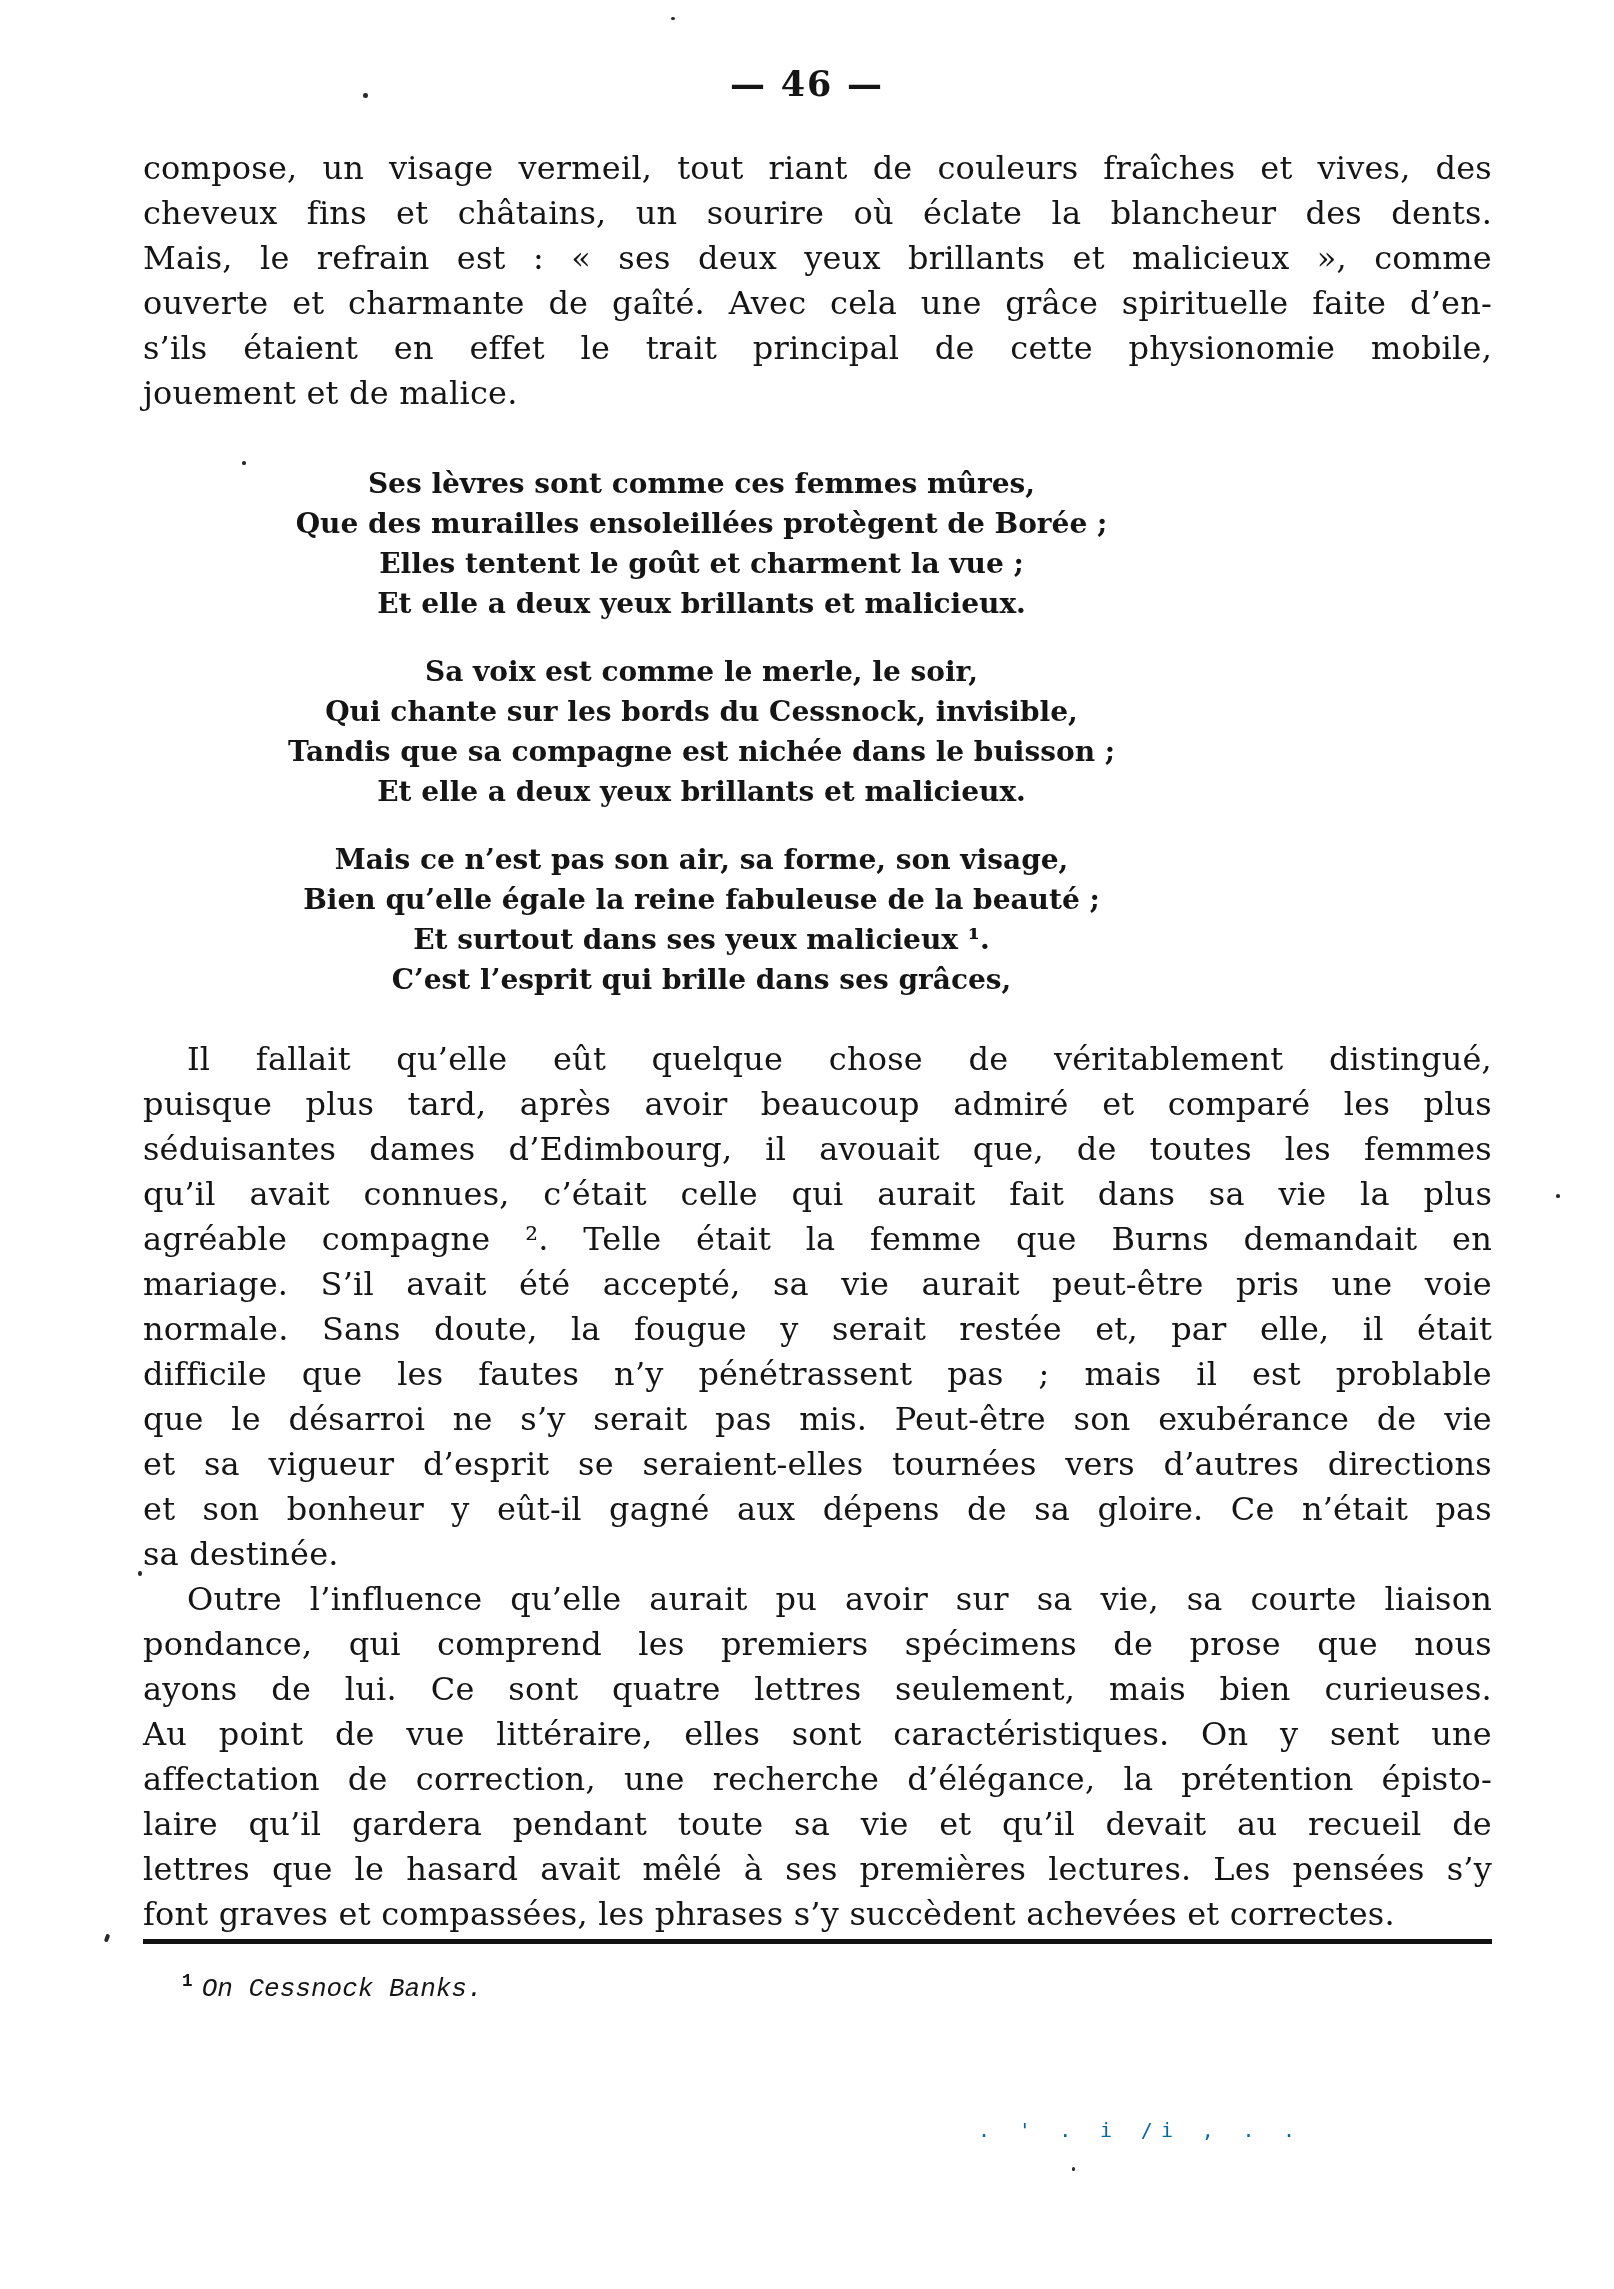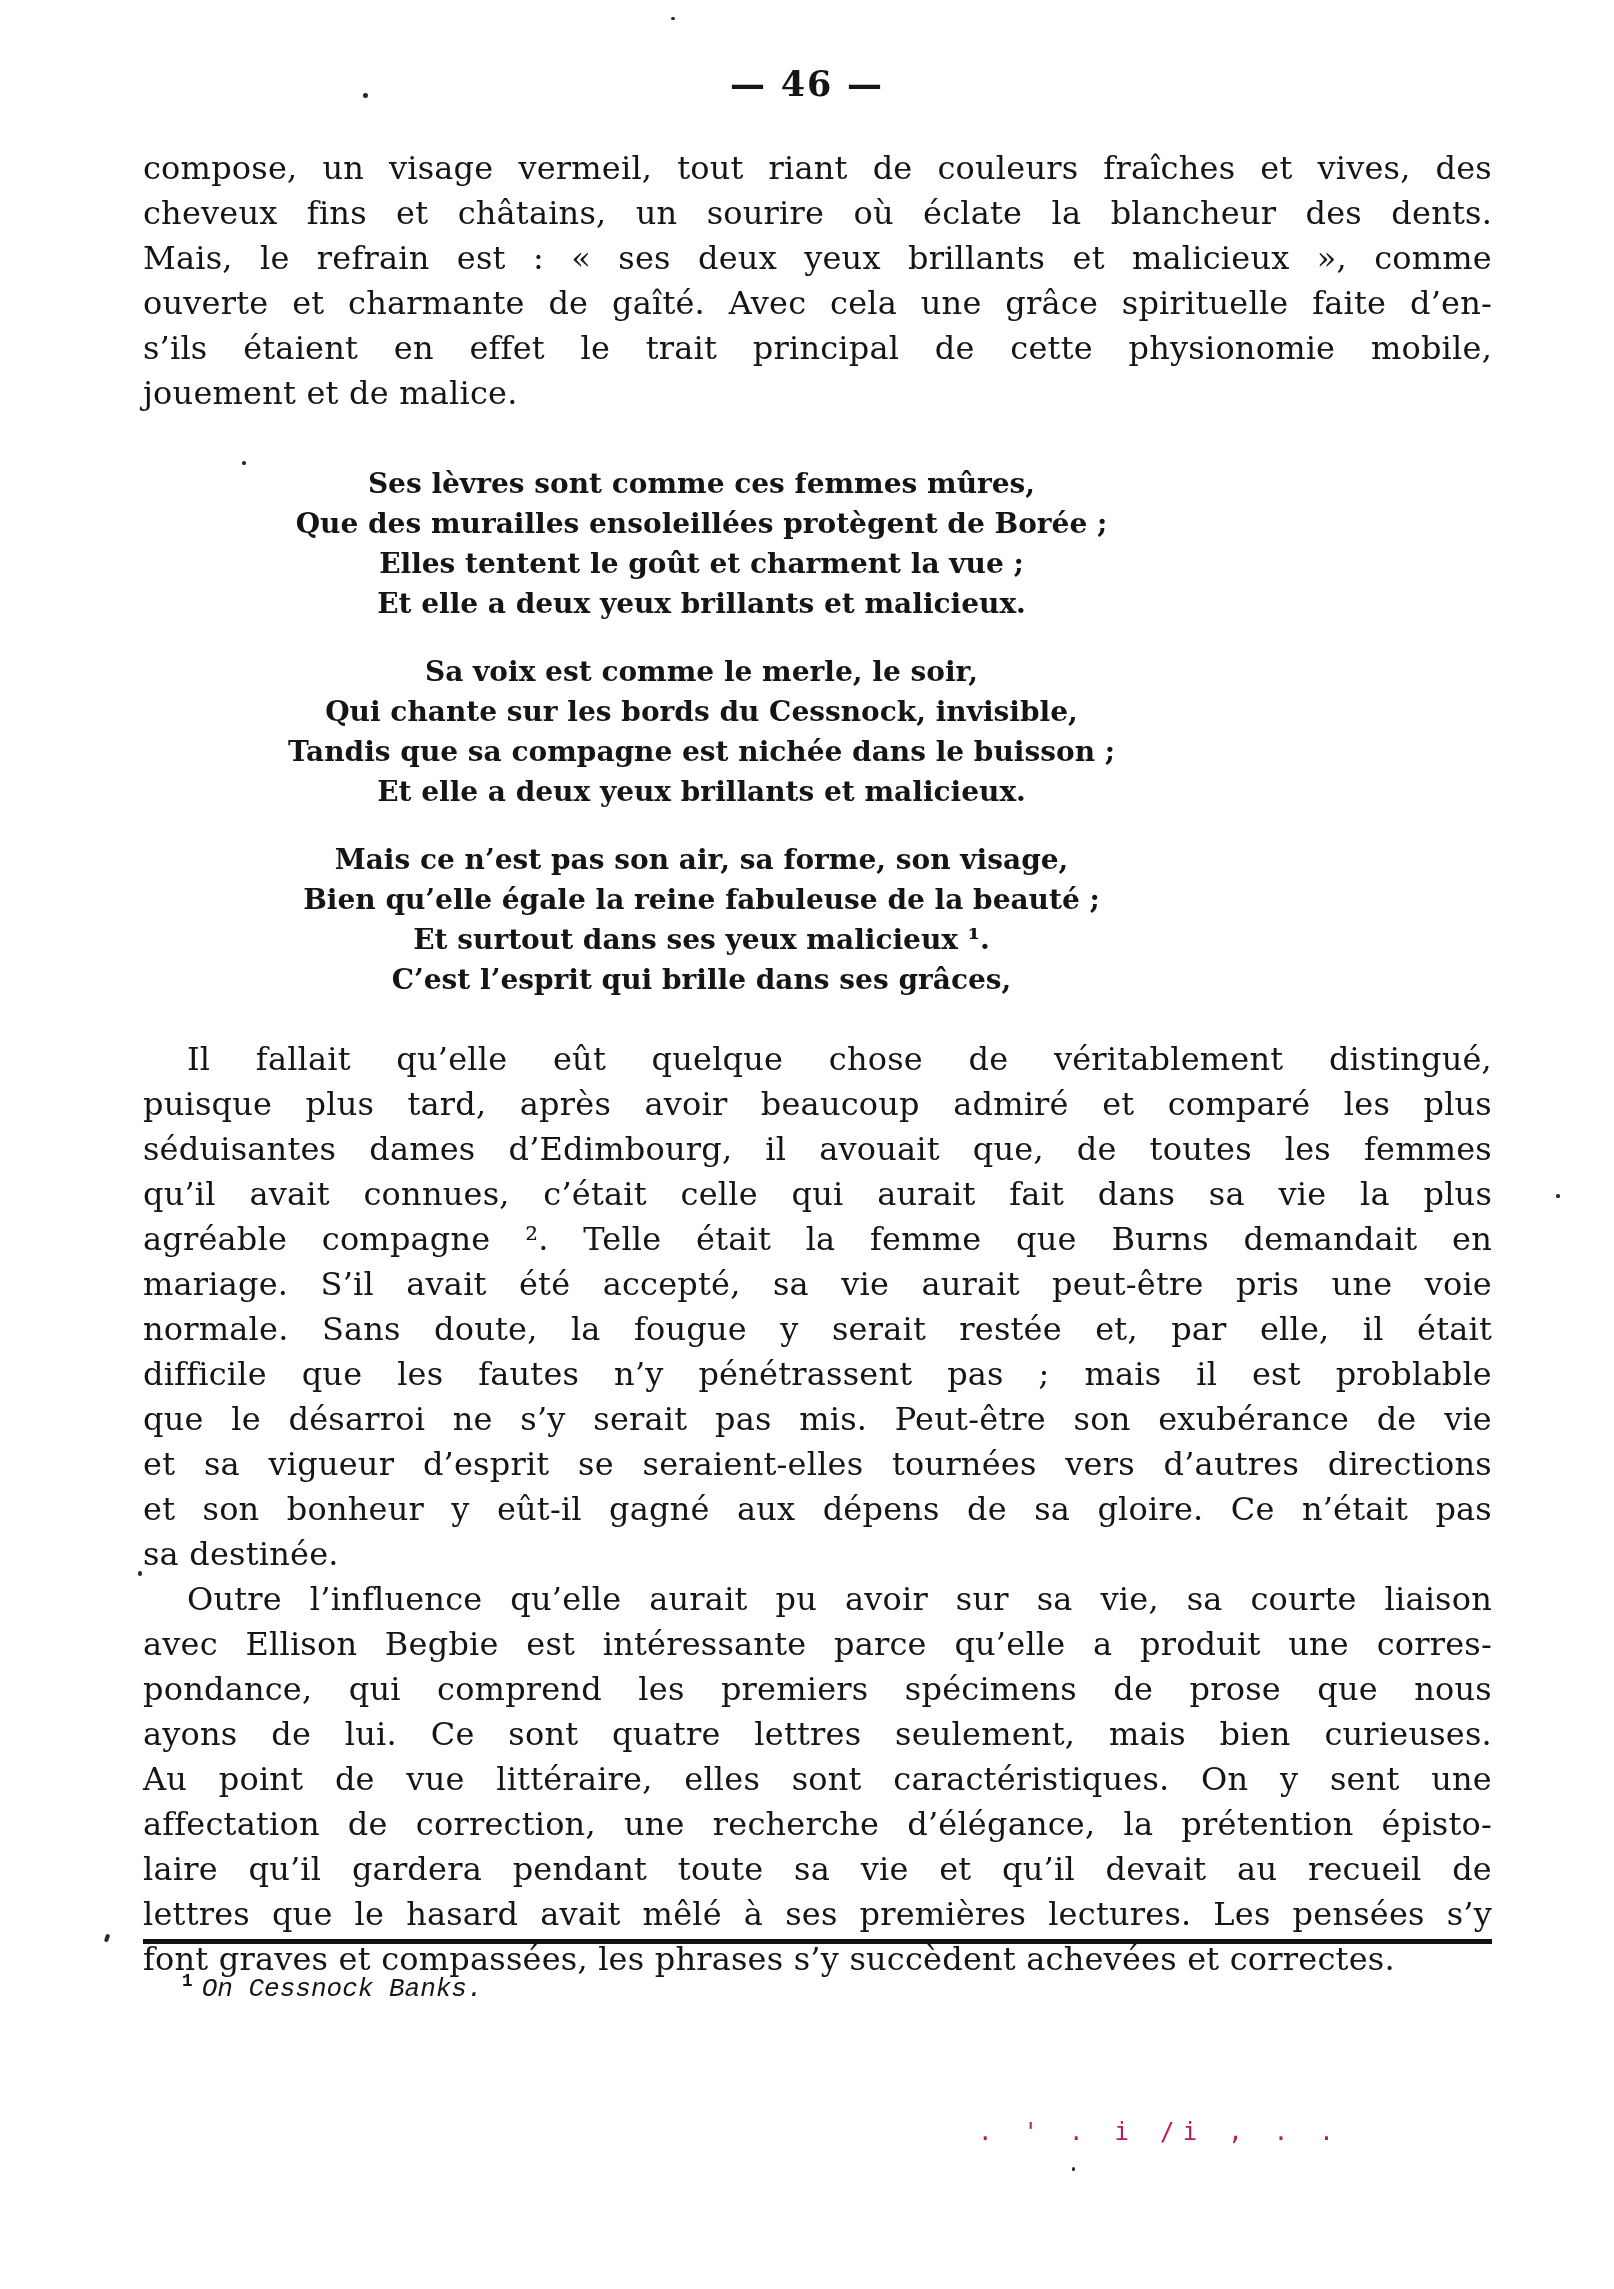--- a/index.html
+++ b/index.html
@@ -78,23 +78,23 @@
     vertical-align: super;
     line-height: 0;
     margin-right: 9.2px;
   }
   .fn-italic { font-style: italic; }
 
   .scan-marks {
     position: absolute;
     left: 978px;
     top: 2118px;
-    font-size: 24px;
+    font-size: 20px;
     letter-spacing: 8.3px;
-    color: #be185d;
+    color: #0369a1;
     font-family: "DejaVu Sans Mono", monospace;
   }
   .speck {
     position: absolute;
     background: #2a2a2a;
     border-radius: 50%;
   }
   .speck.s1 { left: 363px; top: 93px; width: 4.6px; height: 4.6px; }
   .speck.s2 { left: 671px; top: 16.6px;  width: 3.7px; height: 3.7px; }
   .speck.s3 { left: 242px; top: 461px; width: 3.7px; height: 3.7px; }
@@ -152,21 +152,20 @@
         <div class="tline">normale. Sans doute, la fougue y serait restée et, par elle, il était</div>
         <div class="tline">difficile que les fautes n’y pénétrassent pas ; mais il est problable</div>
         <div class="tline">que le désarroi ne s’y serait pas mis. Peut-être son exubérance de vie</div>
         <div class="tline">et sa vigueur d’esprit se seraient-elles tournées vers d’autres directions</div>
         <div class="tline">et son bonheur y eût-il gagné aux dépens de sa gloire. Ce n’était pas</div>
         <div class="tline last">sa destinée.</div>
       </div>
 
     <div class="prose indented para-3">
         <div class="tline first">Outre l’influence qu’elle aurait pu avoir sur sa vie, sa courte liaison</div>
-        <div class="tline">avec Ellison Begbie est intéressante parce qu’elle a produit une corres-</div>
         <div class="tline">pondance, qui comprend les premiers spécimens de prose que nous</div>
         <div class="tline">ayons de lui. Ce sont quatre lettres seulement, mais bien curieuses.</div>
         <div class="tline">Au point de vue littéraire, elles sont caractéristiques. On y sent une</div>
         <div class="tline">affectation de correction, une recherche d’élégance, la prétention épisto-</div>
         <div class="tline">laire qu’il gardera pendant toute sa vie et qu’il devait au recueil de</div>
         <div class="tline">lettres que le hasard avait mêlé à ses premières lectures. Les pensées s’y</div>
         <div class="tline last">font graves et compassées, les phrases s’y succèdent achevées et correctes.</div>
       </div>
 
   </div>

